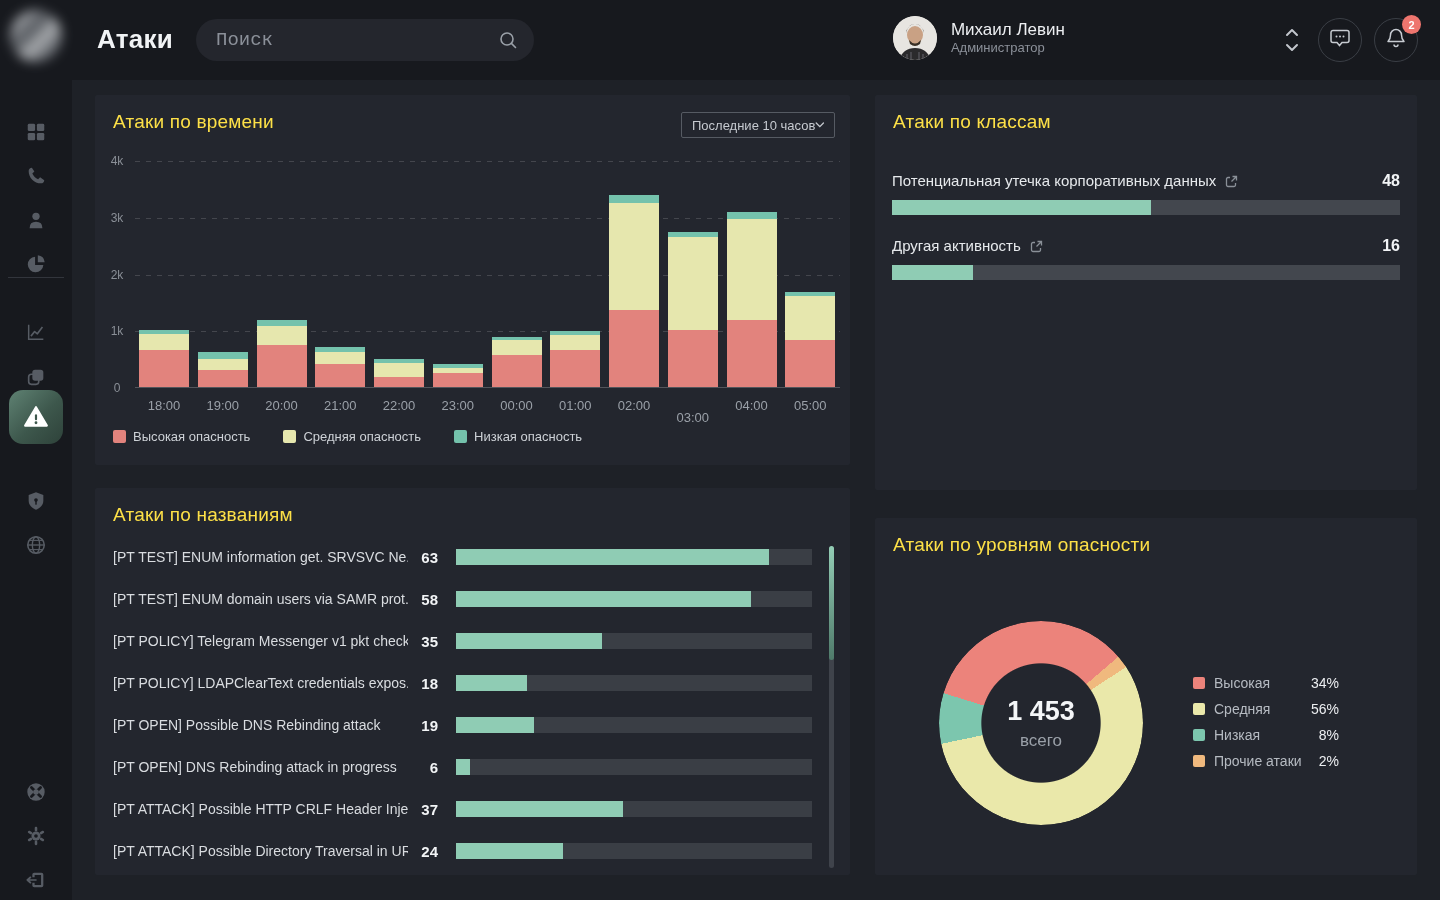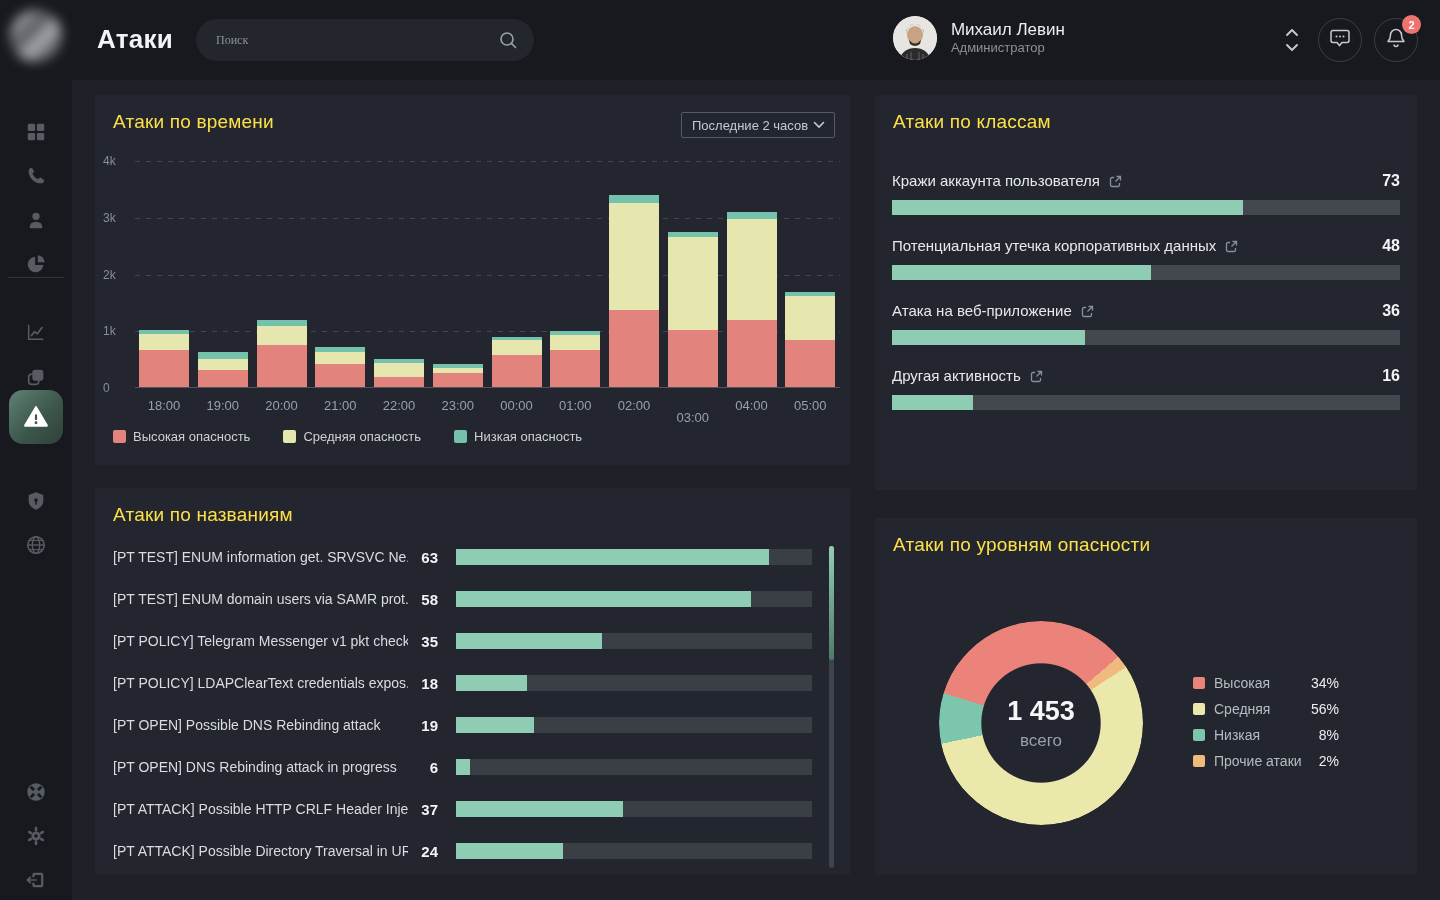--- a/index.html
+++ b/index.html
@@ -17,21 +17,21 @@
   .side-active { position:absolute; left:9px; width:54px; height:54px; border-radius:14px;
                  background:linear-gradient(135deg,#5f8273 0%,#3d574c 55%,#2e423a 100%);
                  display:flex; align-items:center; justify-content:center; }
   .side-active svg { width:26px; height:26px; }
 
   
   .topbar { position:absolute; left:72px; top:0; width:1368px; height:80px; background:#17191e; z-index:4; }
   .page-title { position:absolute; left:25px; top:24px; font-size:26px; font-weight:700; color:#f1f3f5; letter-spacing:.3px; }
   .search { position:absolute; left:124px; top:19px; width:338px; height:42px; background:#24262d; border-radius:21px; }
   .search input { width:100%; height:100%; background:transparent; border:none; outline:none; color:#a3a3a3;
-                  font-size:12px; padding:0 48px 0 20px; font-family:Liberation Serif, serif; }
+                  font-size:19px; padding:0 48px 0 20px; font-family:Liberation Mono, monospace; }
   .search input::placeholder { color:#8b9099; }
   .search .mag { position:absolute; right:16px; top:11px; }
   .userblock { position:absolute; right:375px; top:16px; display:flex; align-items:center; gap:14px; cursor:pointer; }
   .avatar { width:44px; height:44px; border-radius:50%; overflow:hidden; background:#e5e3df; flex:0 0 auto; }
   .uname { font-size:17px; color:#eceef1; line-height:20px; }
   .urole { font-size:13px; color:#8b9099; line-height:16px; }
   .sortctl { position:absolute; right:140px; top:26px; cursor:pointer; }
   .roundbtn { position:absolute; top:18px; width:44px; height:44px; border-radius:50%; border:1px solid #3a3e45;
               display:flex; align-items:center; justify-content:center; cursor:pointer; }
   .roundbtn.chat { right:78px; }
@@ -48,21 +48,21 @@
   #panel-severity { left:875px; top:518px; width:542px; height:357px; }
 
   
   .range-select { position:absolute; left:586px; top:17px; width:154px; height:26px; border:1px solid #565b63; border-radius:2px;
                   display:flex; align-items:center; justify-content:space-between; padding:0 9px 0 10px; cursor:pointer; }
   .range-select span { font-size:13px; color:#c6cad0; white-space:nowrap; }
   .plot { position:absolute; left:40px; top:66px; width:705px; height:227px; }
   .gridline { position:absolute; left:0; right:0; height:1px;
               background-image:repeating-linear-gradient(90deg,rgba(255,255,255,.15) 0 5px,transparent 5px 11px); }
   .baseline { position:absolute; left:0; right:0; bottom:0; height:1px; background:rgba(255,255,255,.22); }
-  .ytick { position:absolute; width:28px; text-align:left; left:8px; font-size:12px; color:#8a8f97; transform:translateY(-50%); }
+  .ytick { position:absolute; width:28px; text-align:center; left:8px; font-size:12px; color:#8a8f97; transform:translateY(-50%); }
   .bar-slot { position:absolute; bottom:1px; width:50px; display:flex; flex-direction:column-reverse; }
   .seg { width:100%; }
   .xlab { position:absolute; width:58px; text-align:center; font-size:13px; color:#9aa0a8; top:303px; }
   .tlegend { position:absolute; left:18px; top:334px; display:flex; gap:33px; }
   .tlegend .li { display:flex; align-items:center; gap:7px; font-size:13px; color:#cdd1d6; }
   .sw { width:13px; height:13px; border-radius:2px; flex:0 0 auto; }
 
   
   .names-list { position:absolute; left:18px; top:48px; right:38px; }
   .name-row { height:42px; display:flex; align-items:center; cursor:pointer; }
@@ -250,21 +250,21 @@
             <path d="M9 17.5 a2 2 0 0 0 4 0" fill="none" stroke="#c7cbd1" stroke-width="1.5"></path>
           </svg>
       </span>
       <span class="badge">2</span>
     </div>
   </header>
 
   <section class="panel" id="panel-time">
     <div class="panel-title">Атаки по времени</div>
     <div class="range-select">
-      <span>Последние 2 часов</span>
+      <span>Последние 10 часов</span>
       <svg width="12" height="8" viewBox="0 0 12 8">
           <path d="M1.5 1.5 L6 6 L10.5 1.5" fill="none" stroke="#c6cad0" stroke-width="1.6" stroke-linecap="round"></path>
         </svg>
     </div>
     <div class="plot" id="time-plot">
         <div class="baseline"></div>
         <div class="gridline" style="top: 0px;"></div>
         <div class="gridline" style="top: 56.75px;"></div>
         <div class="gridline" style="top: 113.5px;"></div>
         <div class="gridline" style="top: 170.25px;"></div>
@@ -430,60 +430,30 @@
         <div class="vthumb"></div>
       </div>
   </section>
 
   <section class="panel" id="panel-classes">
     <div class="panel-title">Атаки по классам</div>
     <div class="class-list" id="class-list">
         <div class="class-row">
           <div class="class-top">
             <div class="class-label">
-              <span>Кражи аккаунта пользователя</span>
-              <svg width="15" height="15" viewBox="0 0 15 15">
-                <path d="M6 3.5 H4 a1.5 1.5 0 0 0 -1.5 1.5 v6 a1.5 1.5 0 0 0 1.5 1.5 h6 a1.5 1.5 0 0 0 1.5 -1.5 V9" fill="none" stroke="#8a9098" stroke-width="1.3"></path>
-                <path d="M8.5 2.5 h4 v4 M12.5 2.5 L7.5 7.5" fill="none" stroke="#8a9098" stroke-width="1.3"></path>
-              </svg>
-            </div>
-            <div class="class-val">73</div>
-          </div>
-          <div class="class-track" style="background: rgb(67, 71, 78);">
-            <div class="class-fill" style="width: 69%; background: rgb(143, 204, 180);"></div>
-          </div>
-        </div>
-        <div class="class-row">
-          <div class="class-top">
-            <div class="class-label">
               <span>Потенциальная утечка корпоративных данных</span>
               <svg width="15" height="15" viewBox="0 0 15 15">
                 <path d="M6 3.5 H4 a1.5 1.5 0 0 0 -1.5 1.5 v6 a1.5 1.5 0 0 0 1.5 1.5 h6 a1.5 1.5 0 0 0 1.5 -1.5 V9" fill="none" stroke="#8a9098" stroke-width="1.3"></path>
                 <path d="M8.5 2.5 h4 v4 M12.5 2.5 L7.5 7.5" fill="none" stroke="#8a9098" stroke-width="1.3"></path>
               </svg>
             </div>
             <div class="class-val">48</div>
           </div>
           <div class="class-track" style="background: rgb(67, 71, 78);">
             <div class="class-fill" style="width: 51%; background: rgb(143, 204, 180);"></div>
-          </div>
-        </div>
-        <div class="class-row">
-          <div class="class-top">
-            <div class="class-label">
-              <span>Атака на веб-приложение</span>
-              <svg width="15" height="15" viewBox="0 0 15 15">
-                <path d="M6 3.5 H4 a1.5 1.5 0 0 0 -1.5 1.5 v6 a1.5 1.5 0 0 0 1.5 1.5 h6 a1.5 1.5 0 0 0 1.5 -1.5 V9" fill="none" stroke="#8a9098" stroke-width="1.3"></path>
-                <path d="M8.5 2.5 h4 v4 M12.5 2.5 L7.5 7.5" fill="none" stroke="#8a9098" stroke-width="1.3"></path>
-              </svg>
-            </div>
-            <div class="class-val">36</div>
-          </div>
-          <div class="class-track" style="background: rgb(67, 71, 78);">
-            <div class="class-fill" style="width: 38%; background: rgb(143, 204, 180);"></div>
           </div>
         </div>
         <div class="class-row">
           <div class="class-top">
             <div class="class-label">
               <span>Другая активность</span>
               <svg width="15" height="15" viewBox="0 0 15 15">
                 <path d="M6 3.5 H4 a1.5 1.5 0 0 0 -1.5 1.5 v6 a1.5 1.5 0 0 0 1.5 1.5 h6 a1.5 1.5 0 0 0 1.5 -1.5 V9" fill="none" stroke="#8a9098" stroke-width="1.3"></path>
                 <path d="M8.5 2.5 h4 v4 M12.5 2.5 L7.5 7.5" fill="none" stroke="#8a9098" stroke-width="1.3"></path>
               </svg>

